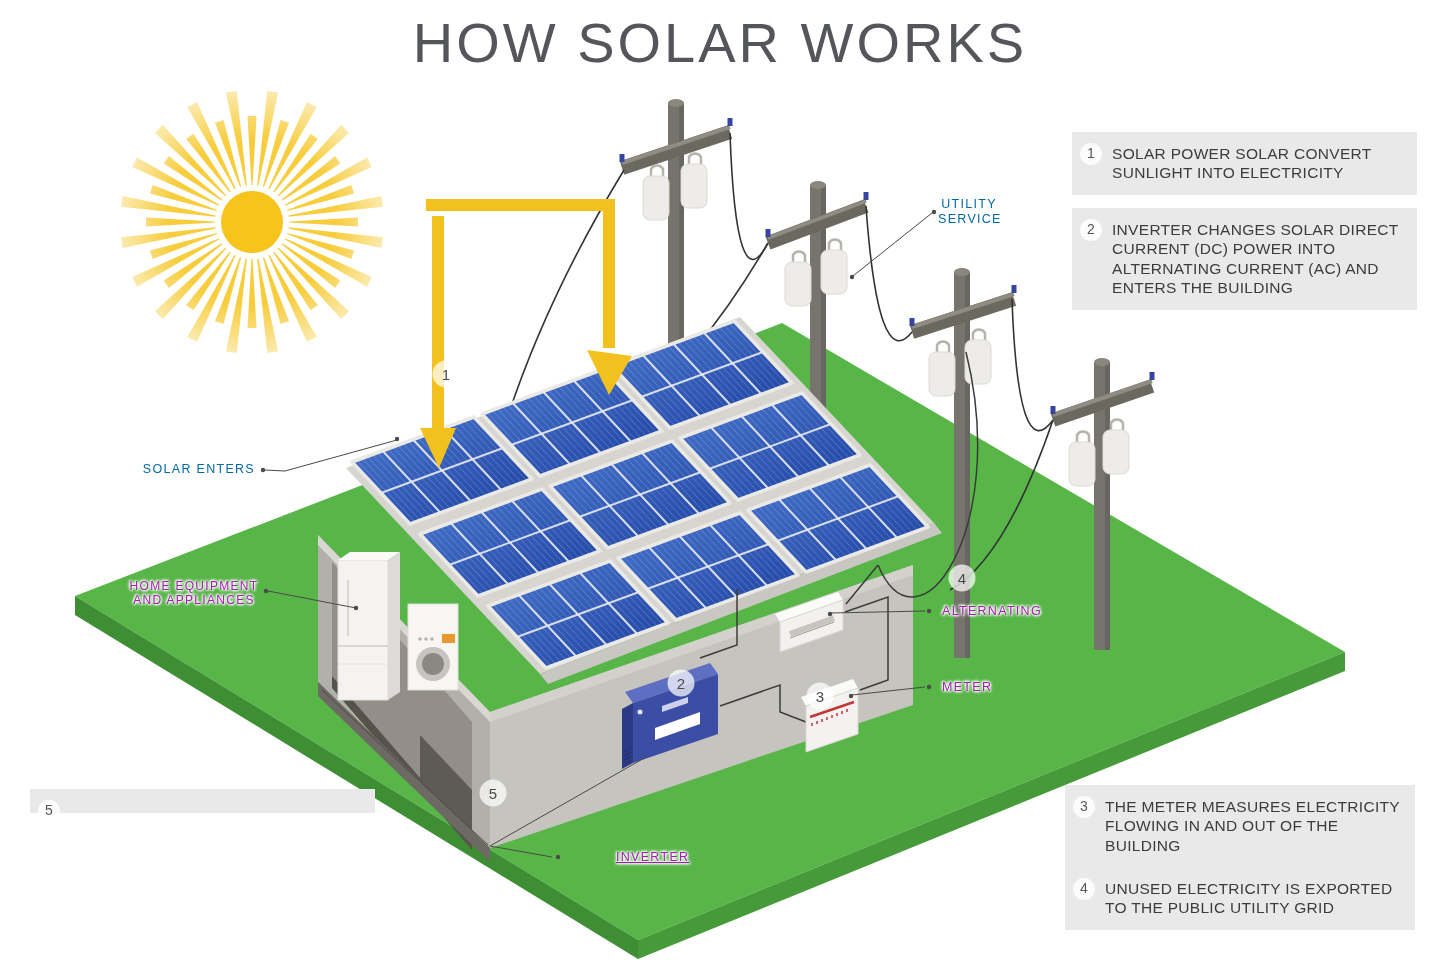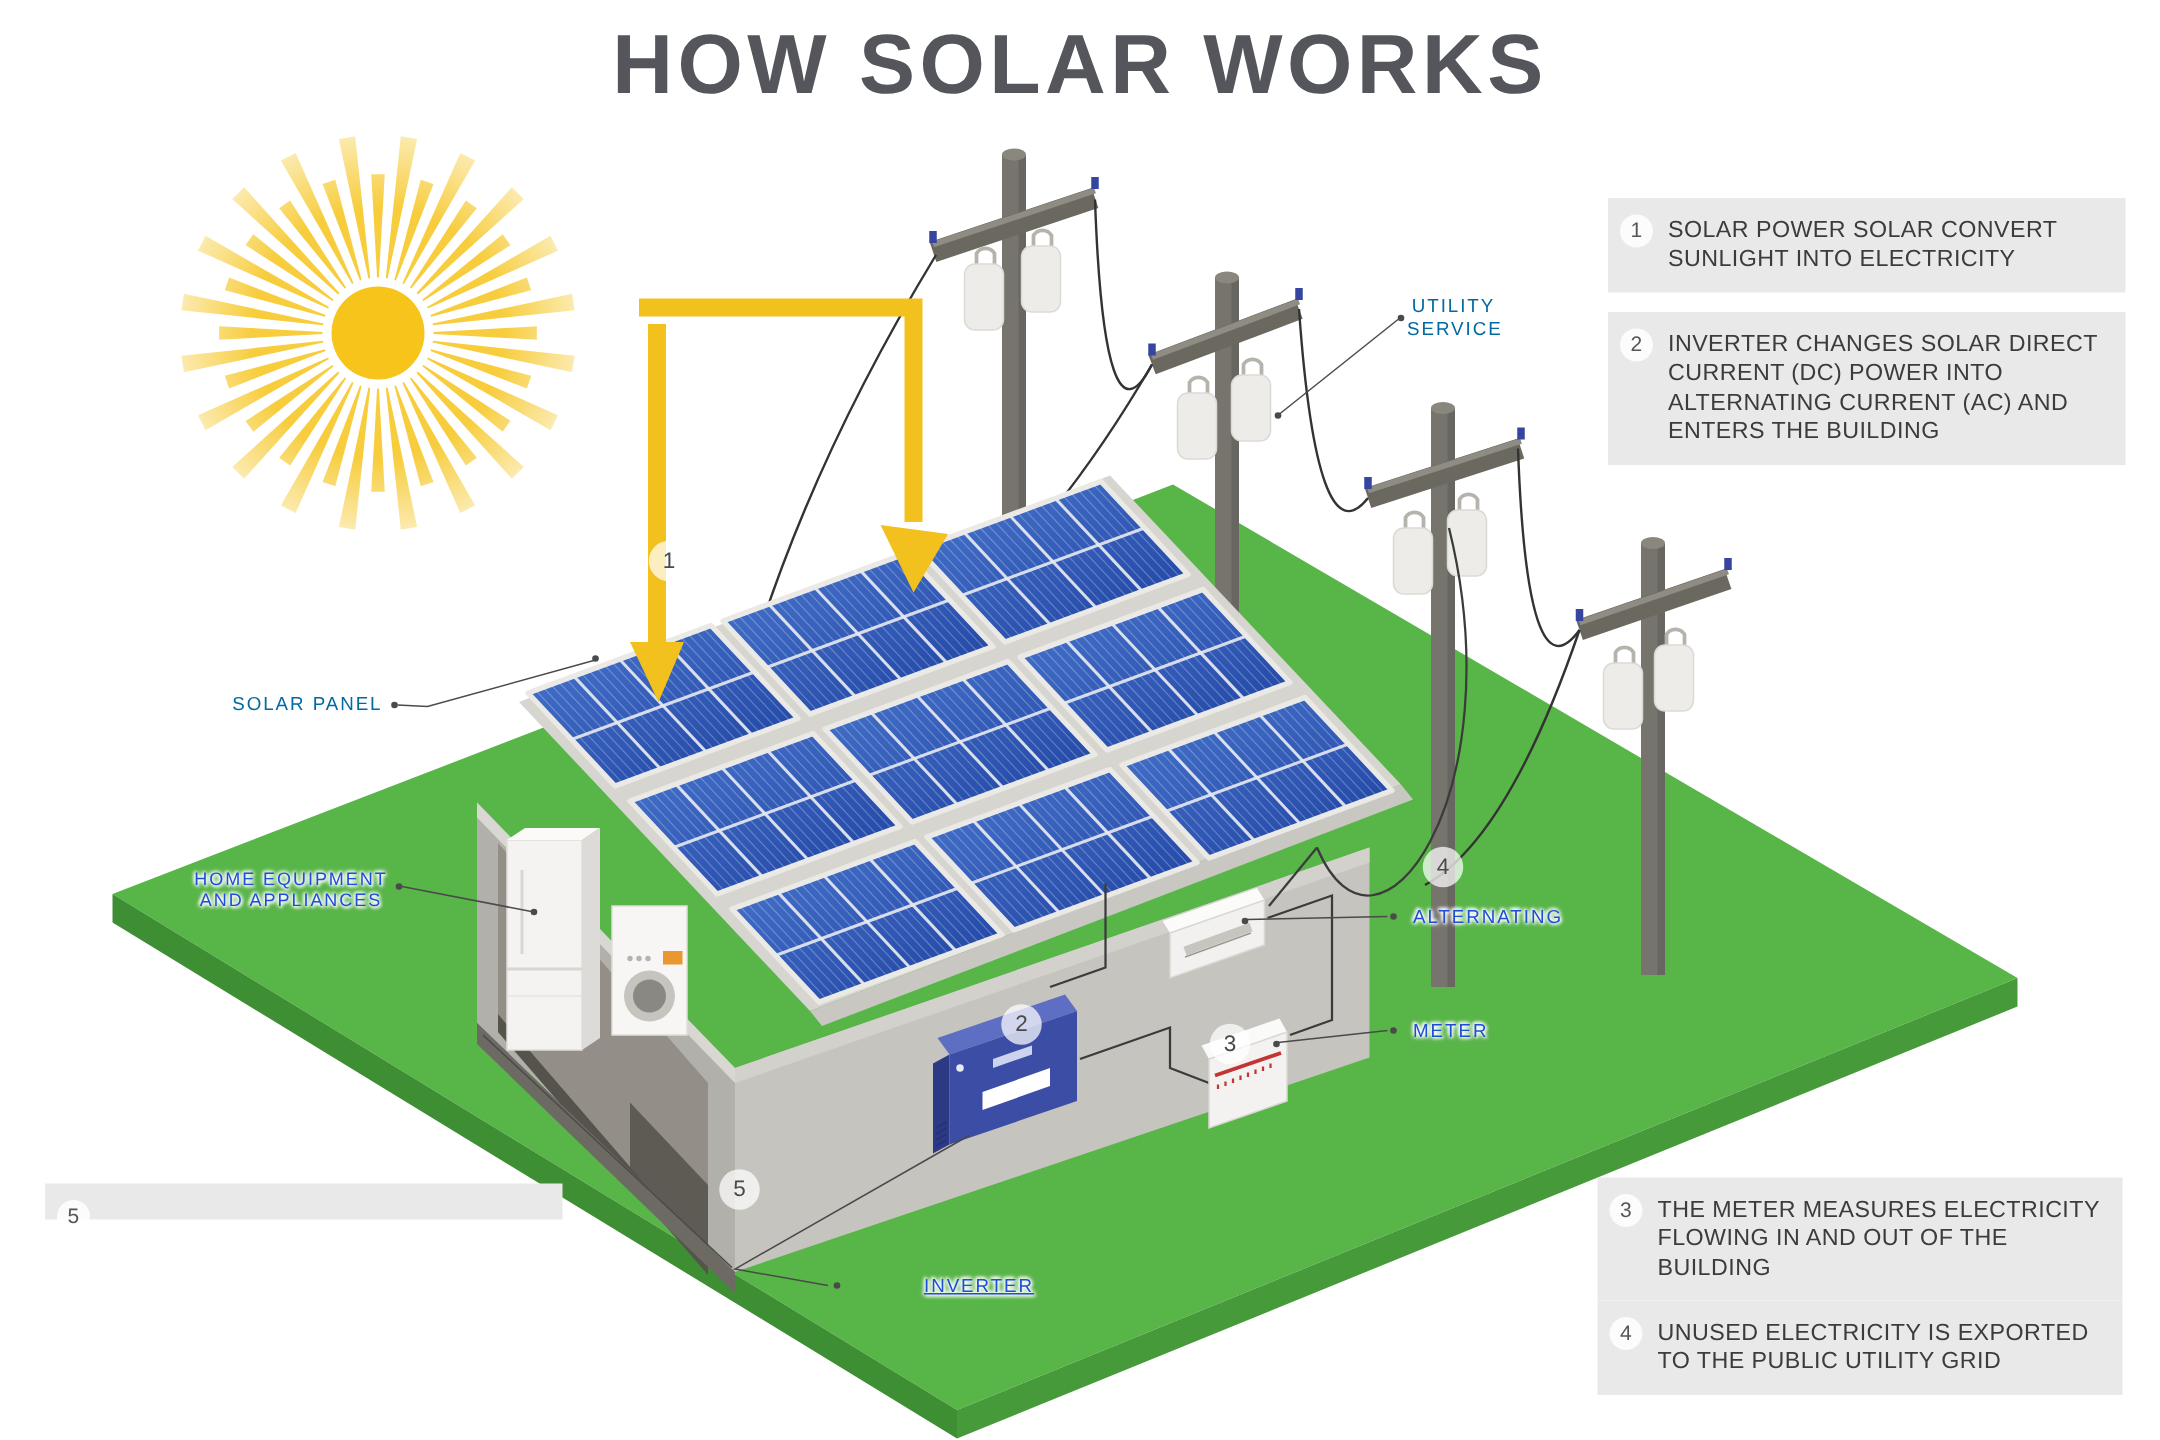--- a/index.html
+++ b/index.html
@@ -1,29 +1,29 @@
 <!DOCTYPE html>
 <html><head>
 <meta charset="utf-8">
 <style>
   html,body{margin:0;padding:0;background:#fff;}
   .stage{position:relative;width:1440px;height:960px;background:#ffffff;overflow:hidden;
          font-family:"Liberation Sans",sans-serif;}
   svg.scene{position:absolute;left:0;top:0;}
   .page-title{position:absolute;left:0;top:10px;width:100%;text-align:center;
-    font-size:56px;font-weight:700;letter-spacing:3px;color:#54565b;}
+    font-size:56px;font-weight:400;letter-spacing:3px;color:#54565b;}
   .callout{position:absolute;background:#e9e9e9;color:#3c3c3c;
     font-size:15.5px;line-height:1.25;letter-spacing:.3px;font-weight:500;
     padding:12px 14px 12px 40px;box-sizing:border-box;}
   .callout .num{position:absolute;left:8px;top:11px;width:22px;height:22px;border-radius:50%;
     background:rgba(255,255,255,.85);color:#55565a;font-size:14px;font-weight:400;
     display:flex;align-items:center;justify-content:center;}
   .diag-label{position:absolute;color:#0369a1;font-size:12.5px;letter-spacing:1.3px;
     font-weight:400;white-space:nowrap;}
-  .on-green{color:#1d4ed8;text-shadow:0 0 3px #fff,0 0 3px #fff,0 0 4px #fff,1px 1px 2px #fff,-1px -1px 2px #fff;}
+  .on-green{color:#a21caf;text-shadow:0 0 3px #fff,0 0 3px #fff,0 0 4px #fff,1px 1px 2px #fff,-1px -1px 2px #fff;}
   .badge{position:absolute;width:27px;height:27px;border-radius:50%;
     background:rgba(255,255,255,.72);color:#4a4a4a;font-size:15px;
     display:flex;align-items:center;justify-content:center;transform:translate(-50%,-50%);}
 </style>
 </head>
 <body>
 
 <div class="stage">
 
   <svg class="scene" width="1440" height="960" viewBox="0 0 1440 960">
@@ -526,21 +526,21 @@
     <span>THE METER MEASURES ELECTRICITY FLOWING IN AND OUT OF THE BUILDING</span>
   </div>
   <div class="callout" style="left:1065px;top:867px;width:350px;">
     <span class="num">4</span>
     <span>UNUSED ELECTRICITY IS EXPORTED TO THE PUBLIC UTILITY GRID</span>
   </div>
   <div class="callout" style="left:30px;top:789px;width:345px;">
     <span class="num">5</span>
   </div>
 
-  <div class="diag-label" style="left:130px;top:462px;width:125px;text-align:right;">SOLAR PANEL</div>
+  <div class="diag-label" style="left:130px;top:462px;width:125px;text-align:right;">SOLAR ENTERS</div>
   <div class="diag-label on-green" style="left:118px;top:579px;width:152px;text-align:center;font-size:12px;line-height:1.2;">
     <div>HOME EQUIPMENT</div>
     <div>AND APPLIANCES</div>
   </div>
   <div class="diag-label" style="left:938px;top:197px;width:62px;text-align:center;line-height:1.2;">
     <div>UTILITY</div>
     <div>SERVICE</div>
   </div>
   <div class="diag-label on-green" style="left:942px;top:604px;">ALTERNATING</div>
   <div class="diag-label on-green" style="left:942px;top:680px;">METER</div>

